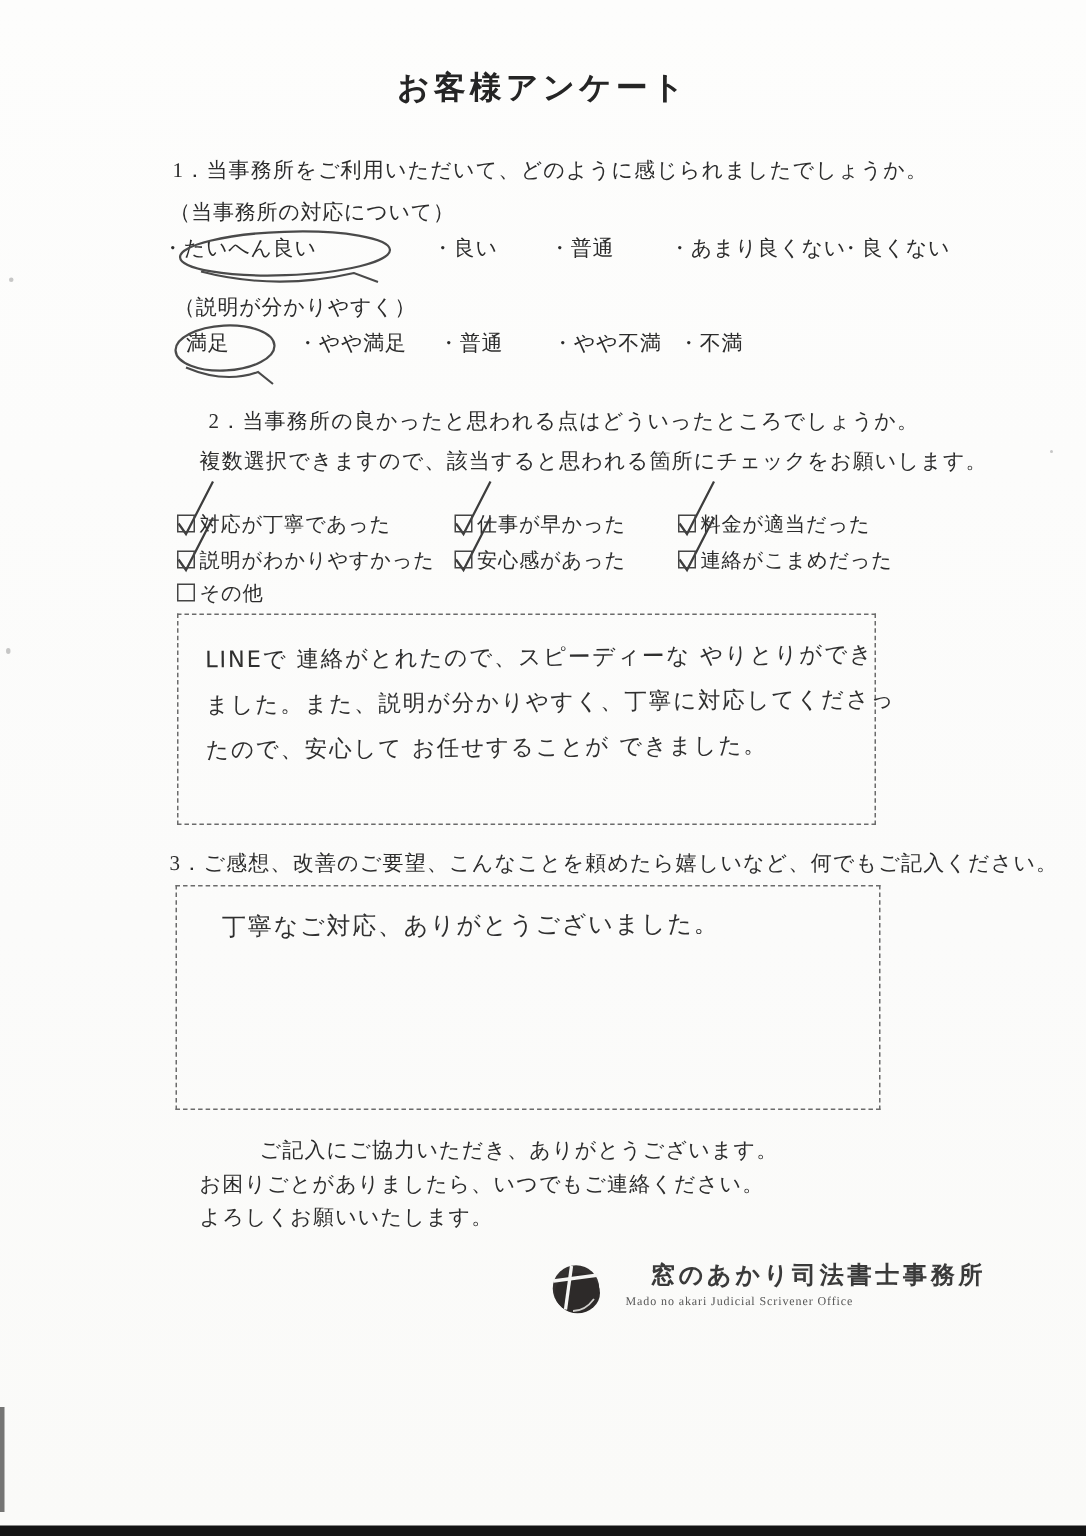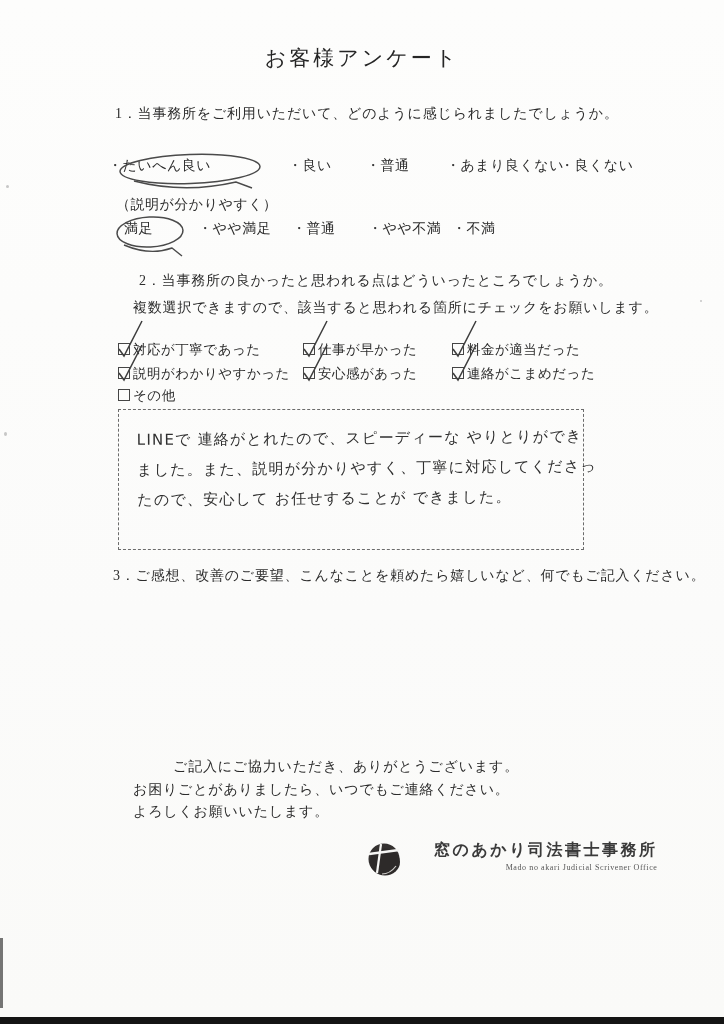--- a/index.html
+++ b/index.html
@@ -6,21 +6,21 @@
   .paper{
     position:relative;width:724px;height:1024px;margin:0 auto;
     background:linear-gradient(180deg,#fdfdfc 0%,#fbfbfa 60%,#fafaf8 100%);
     overflow:hidden;
     font-family:"Liberation Serif","DejaVu Serif",serif;
     color:#2e2e2e;
   }
   .abs{position:absolute;}
   .title{
     left:0;right:0;top:44px;text-align:center;
-    font-size:21px;letter-spacing:3px;font-weight:400;color:#252525;
+    font-size:21px;letter-spacing:3px;font-weight:700;color:#252525;
   }
   .qtext{font-size:14px;letter-spacing:0.8px;color:#2c2c2c;}
   .grouplabel{font-size:14px;letter-spacing:0.5px;color:#2c2c2c;}
   .opt{position:absolute;font-size:14px;letter-spacing:0.5px;white-space:nowrap;color:#2c2c2c;text-align:center;}
   .circle-svg{display:none;position:absolute;pointer-events:none;}
   .opt.circled .circle-svg{display:block;}
   .cb{position:absolute;white-space:nowrap;font-size:13.5px;letter-spacing:0.5px;color:#2c2c2c;}
   .cb .box{
     display:inline-block;width:10px;height:10px;border:1.3px solid #454545;
     margin-right:3px;position:relative;top:1px;background:transparent;
@@ -33,32 +33,33 @@
   .hand{
     font-family:"DejaVu Sans",sans-serif;
     color:#2f2f2f;letter-spacing:1.2px;
   }
   .hand-lines{padding:13px 8px 0 18px;transform:rotate(-0.5deg);}
   .hand-lines div{font-size:15px;line-height:30px;white-space:nowrap;}
   .hand-single{font-size:16px;transform:rotate(-0.4deg);}
   .footer-line{font-size:14px;letter-spacing:0.8px;color:#2c2c2c;}
   .logo-row{display:flex;align-items:flex-start;}
   .logo-text .jp{font-size:16px;letter-spacing:2.5px;color:#3a3a3a;font-weight:600;margin-left:17px;}
-  .logo-text .en{font-size:8px;letter-spacing:0.6px;color:#555;text-align:right;margin-top:2px;font-family:"Liberation Serif",serif;}
+  .logo-text .en{font-size:8px;letter-spacing:0.6px;color:#555;text-align:left;margin-top:2px;font-family:"Liberation Serif",serif;}
   .scanbar{left:0;right:0;bottom:0;height:7px;background:#141414;}
   .speck{position:absolute;background:#9a9a9a;border-radius:50%;opacity:.55;}
 </style>
 </head>
 <body>
 
 <div class="paper">
 
   <div class="abs title">お客様アンケート</div>
 
   <div class="abs qtext" style="left:115px;top:105px;">1．当事務所をご利用いただいて、どのように感じられましたでしょうか。</div>
+  <div class="abs grouplabel" style="left:113px;top:133px;">（当事務所の対応について）</div>
 
   <span class="opt circled" style="left:108px;top:157px;">
     <svg class="circle-svg" style="left:6px;top:-7px;" width="158" height="44">
       <ellipse cx="76" cy="19" rx="70" ry="14.5" fill="none" stroke="#4a4a4a" stroke-width="1.5" transform="rotate(-2 76 19)"></ellipse>
       <path d="M20,31 Q70,44 122,32 L138,38" fill="none" stroke="#4a4a4a" stroke-width="1.4"></path>
     </svg>
     <span>・たいへん良い</span>
   </span>
   <span class="opt" style="left:288px;top:157px;"><span>・良い</span></span>
   <span class="opt" style="left:366px;top:157px;"><span>・普通</span></span>
@@ -125,20 +126,23 @@
 
   <div class="answer-box" style="left:118px;top:409px;width:464px;height:139px;">
     <div class="hand hand-lines">
       <div>LINEで 連絡がとれたので、スピーディーな やりとりができ</div>
       <div>ました。また、説明が分かりやすく、丁寧に対応してくださっ</div>
       <div>たので、安心して お任せすることが できました。</div>
     </div>
   </div>
 
   <div class="abs qtext" style="left:113px;top:567px;">3．ご感想、改善のご要望、こんなことを頼めたら嬉しいなど、何でもご記入ください。</div>
+  <div class="answer-box" style="left:117px;top:590px;width:468px;height:148px;">
+    <div class="hand hand-single" style="position:absolute;left:30px;top:16px;">丁寧なご対応、ありがとうございました。</div>
+  </div>
 
   <div class="abs footer-line" style="left:133px;top:758px;margin-left:40px;">ご記入にご協力いただき、ありがとうございます。</div>
   <div class="abs footer-line" style="left:133px;top:781px;">お困りごとがありましたら、いつでもご連絡ください。</div>
   <div class="abs footer-line" style="left:133px;top:803px;">よろしくお願いいたします。</div>
 
   <div class="abs logo-row" style="left:365px;top:840px;">
     <svg width="40" height="42" style="margin-right:12px;">
       <circle cx="19" cy="19" r="15.5" fill="#343130"></circle>
       <ellipse cx="20" cy="22" rx="15" ry="13.5" fill="#2d2a29"></ellipse>
       <path d="M4,14 L34,10" stroke="#f6f6f4" stroke-width="2.4" fill="none"></path>

